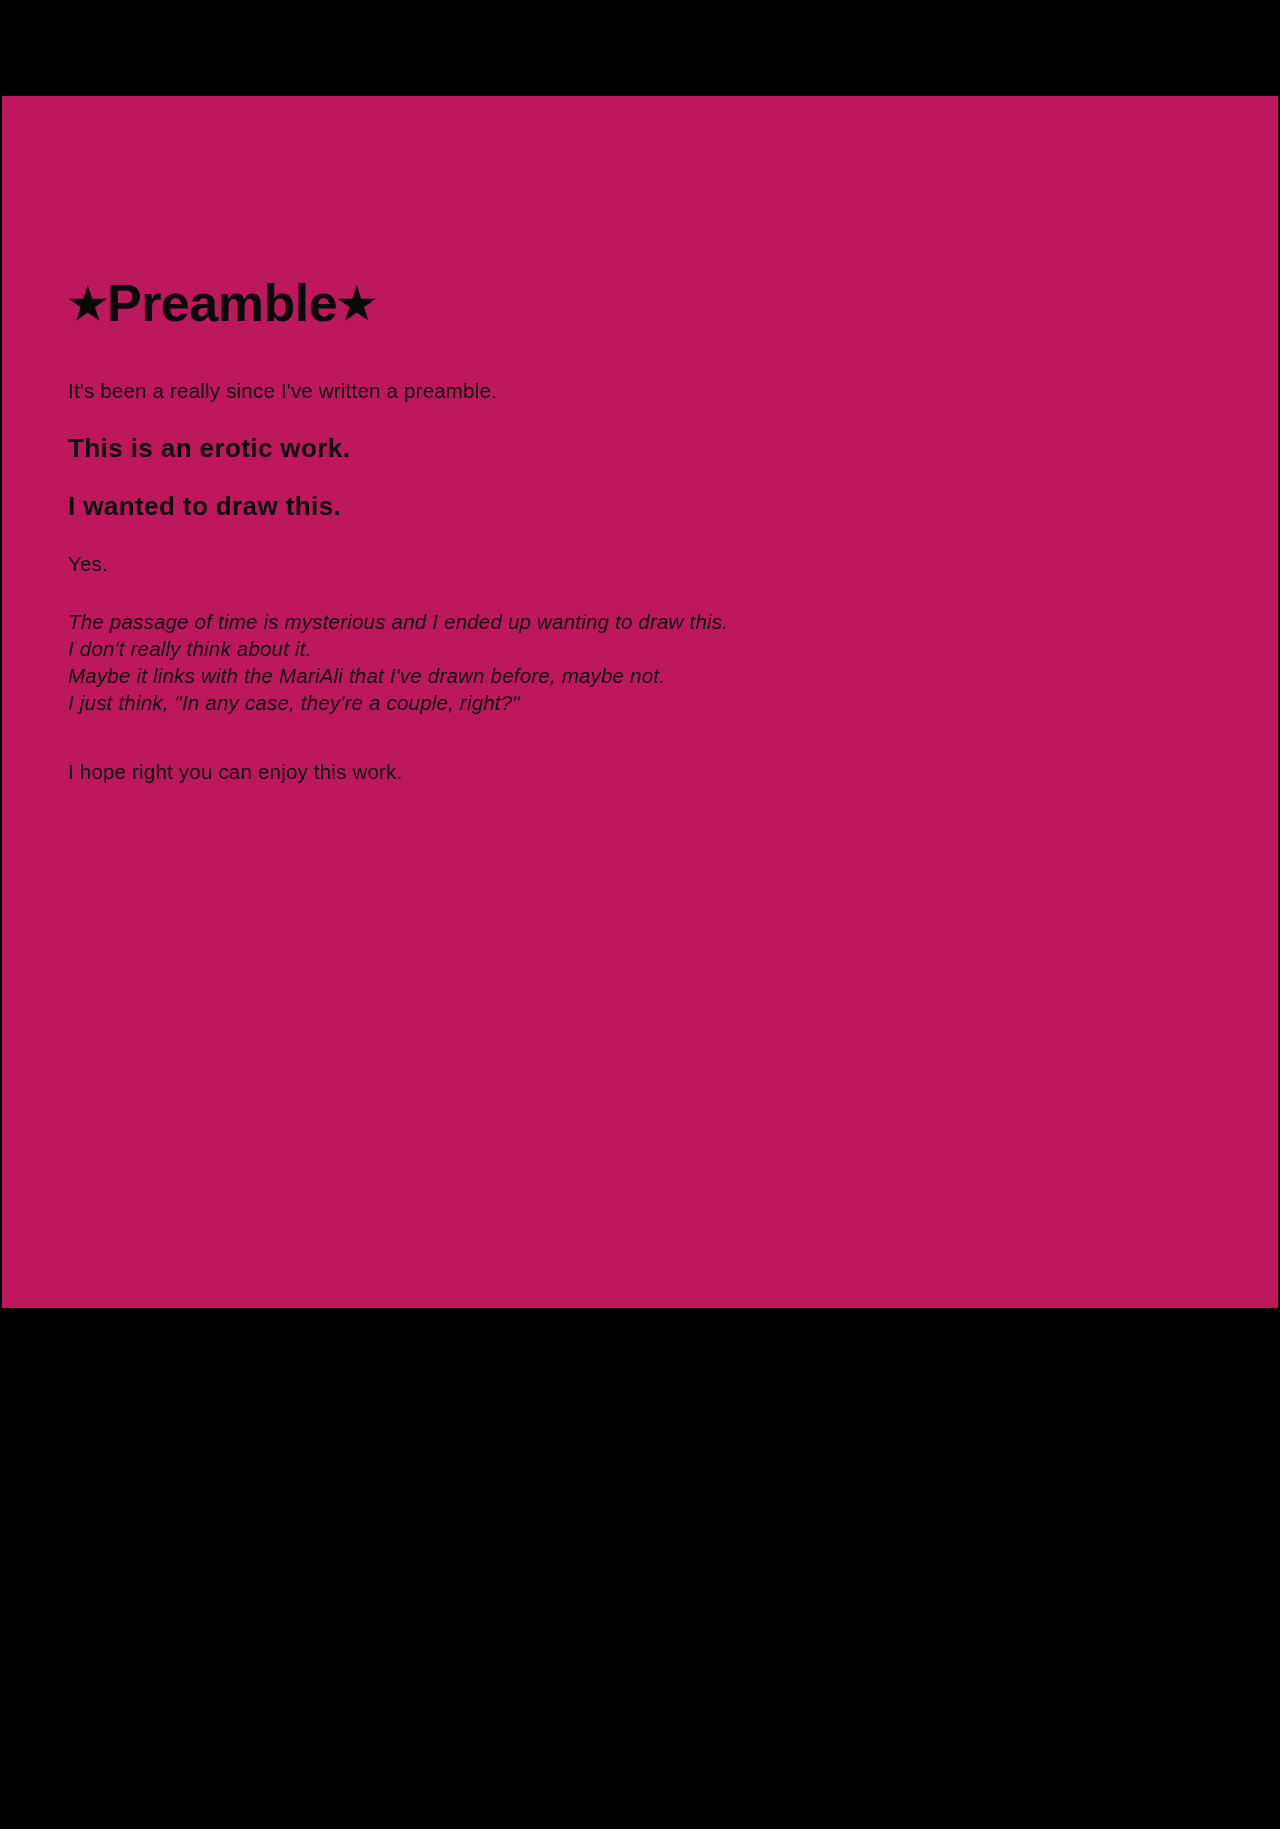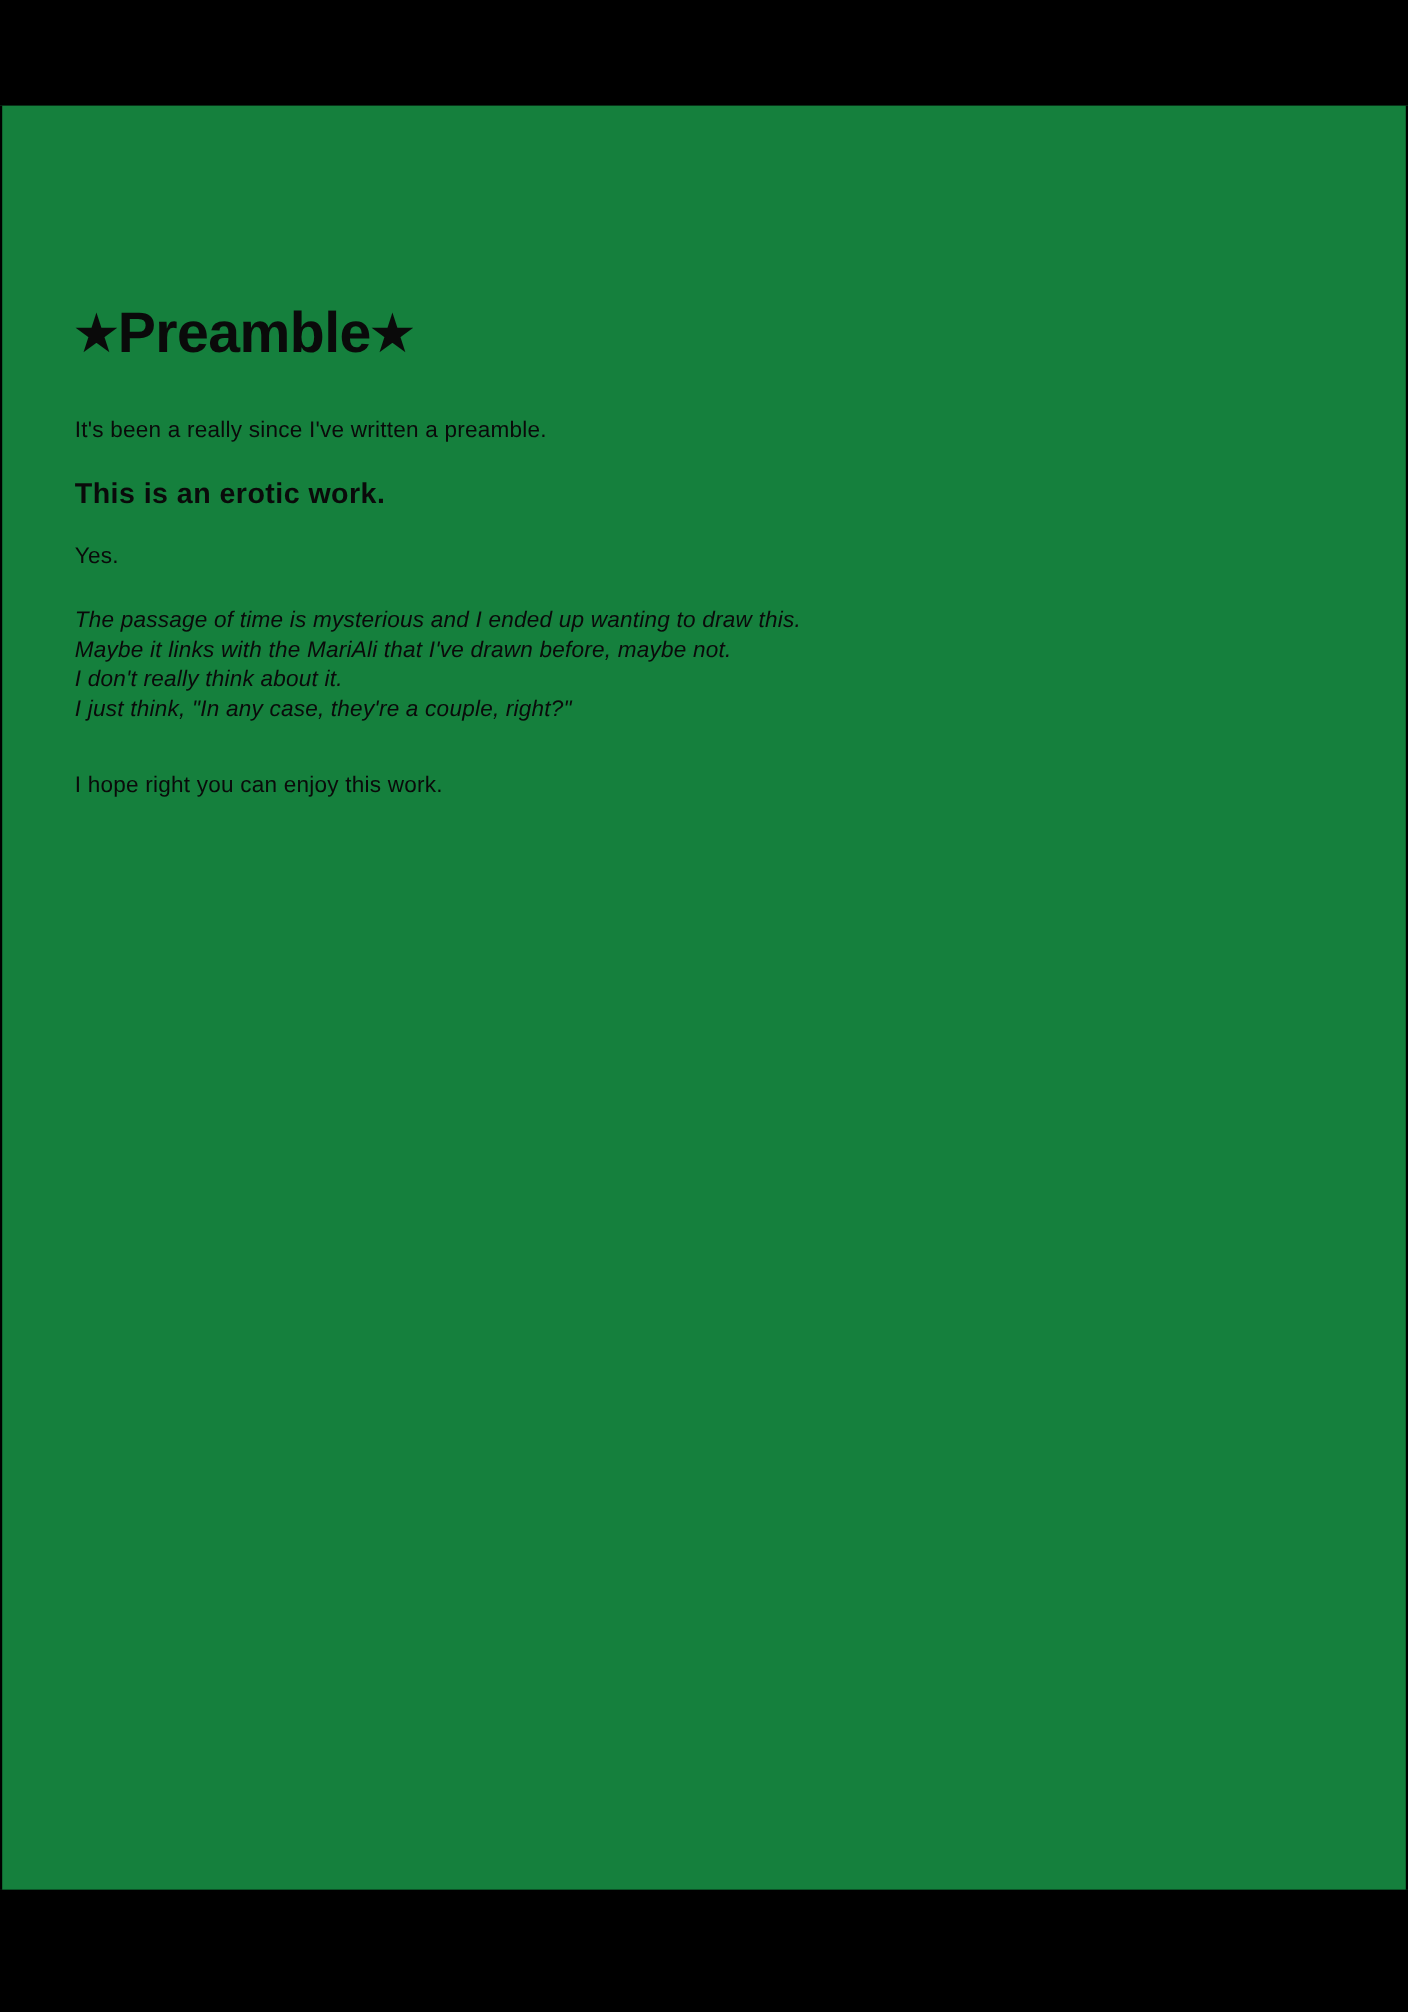--- a/index.html
+++ b/index.html
@@ -14,22 +14,22 @@
     overflow: hidden;
     font-family: "Liberation Sans", sans-serif;
   }
 
   
   .page-sheet {
     position: absolute;
     left: 0px;
     top: 96px;
     width: 1280px;
-    height: 1622px;
-    background: #15803d;
+    height: 1212px;
+    background: #be185d;
   }
   .band-top {
     position: absolute;
     left: 0; top: 0;
     width: 1280px; height: 96px;
     background: #000000;
   }
   .band-bottom {
     position: absolute;
     left: 0; top: 1718px;
@@ -106,27 +106,28 @@
   <div class="content">
 
     <h1 class="doc-title"><span class="star">★</span><span>Preamble</span><span class="star">★</span></h1>
 
     <p class="line-sm">It's been a really since I've written a preamble.</p>
 
 
     <p class="line-lg">This is an erotic work.</p>
 
 
+    <p class="line-lg">I wanted to draw this.</p>
 
     <p class="line-sm">Yes.</p>
 
     <div class="block-note">
       <div>The passage of time is mysterious and I ended up wanting to draw this.</div>
+      <div>I don't really think about it.</div>
       <div>Maybe it links with the MariAli that I've drawn before, maybe not.</div>
-      <div>I don't really think about it.</div>
       <div>I just think, "In any case, they're a couple, right?"</div>
     </div>
 
     <p class="closing">I hope right you can enjoy this work.</p>
 
   </div>
 </div>
 <div class="edge-left"></div>
 <div class="edge-right"></div>
 <div class="band-bottom"></div>

